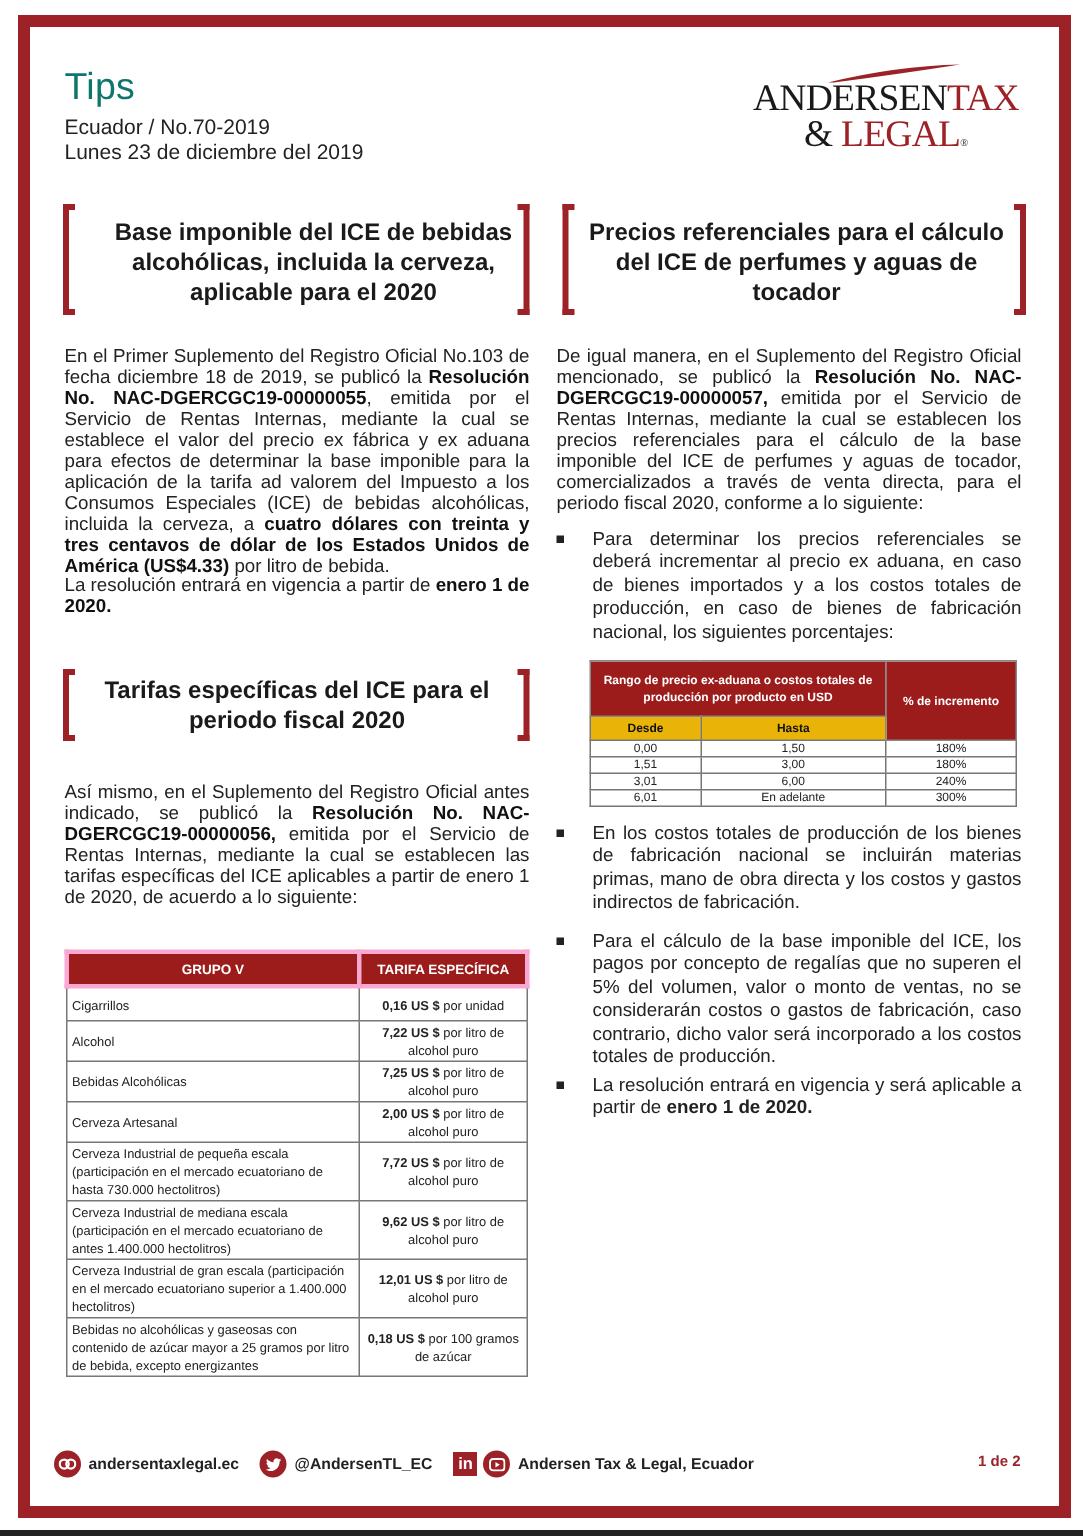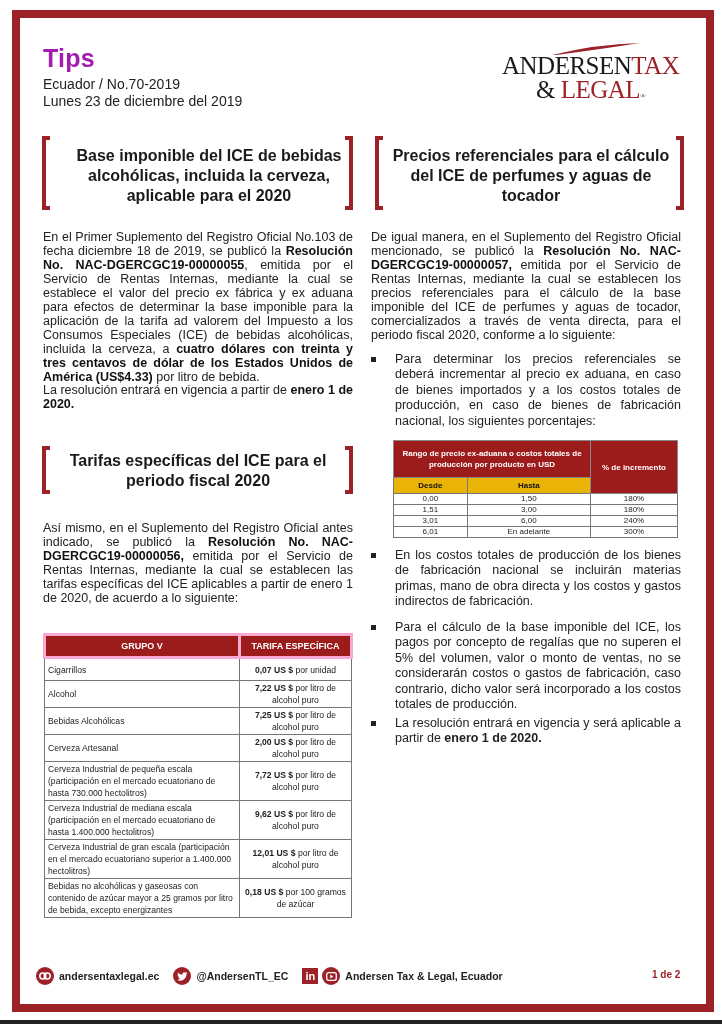--- a/index.html
+++ b/index.html
@@ -3,21 +3,21 @@
 <meta charset="utf-8">
 <style>
   * { box-sizing: border-box; margin: 0; padding: 0; }
   html, body { width: 722px; height: 1024px; background: #ffffff; overflow: hidden; }
   body { font-family: "Liberation Sans", sans-serif; color: #1a1a1a; position: relative; }
   .frame {
     position: absolute; left: 12px; top: 10px; width: 702px; height: 1002px;
     border: 8px solid #9b2226; border-color: #9c2228;
   }
   .bottom-line { position: absolute; left: 0; top: 1020px; width: 722px; height: 4px; background: #222; }
-  .header-tips { position: absolute; left: 43px; top: 44px; font-size: 25px; font-weight: bold; color: #a21caf; letter-spacing: 0.2px; }
+  .header-tips { position: absolute; left: 43px; top: 44px; font-size: 25px; font-weight: normal; color: #0f766e; letter-spacing: 0.2px; }
   .header-line { position: absolute; left: 43px; font-size: 14px; color: #222; }
   .logo { position: absolute; left: 500px; top: 40px; width: 180px; height: 60px; }
   .logo .swoosh { position: absolute; left: 52px; top: 2px; }
   .logo .l1 { position: absolute; left: 2px; top: 12px; font-family: "Liberation Serif", serif; font-size: 25px; white-space: nowrap; letter-spacing: -0.5px; }
   .logo .l1 .and { color: #1a1a1a; }
   .logo .l1 .tax { color: #9c2228; }
   .logo .l2 { position: absolute; left: 36px; top: 36px; font-family: "Liberation Serif", serif; font-size: 25px; white-space: nowrap; letter-spacing: -0.5px; }
   .logo .l2 .amp { color: #1a1a1a; }
   .logo .l2 .legal { color: #9c2228; }
   .logo .l2 .reg { font-size: 7px; color: #1a1a1a; }
@@ -81,40 +81,40 @@
 <table class="t1">
   <thead>
     <tr>
       <th>GRUPO V</th>
       <th>TARIFA ESPECÍFICA</th>
     </tr>
   </thead>
   <tbody>
     <tr style="height:23px;">
         <td>Cigarrillos</td>
-        <td class="v"><b>0,07 US $</b><span> por unidad</span></td>
+        <td class="v"><b>0,16 US $</b><span> por unidad</span></td>
       </tr>
     <tr style="height:25px;">
         <td>Alcohol</td>
         <td class="v"><b>7,22 US $</b><span> por litro de alcohol puro</span></td>
       </tr>
     <tr style="height:25px;">
         <td>Bebidas Alcohólicas</td>
         <td class="v"><b>7,25 US $</b><span> por litro de alcohol puro</span></td>
       </tr>
     <tr style="height:25px;">
         <td>Cerveza Artesanal</td>
         <td class="v"><b>2,00 US $</b><span> por litro de alcohol puro</span></td>
       </tr>
     <tr style="height:37px;">
         <td>Cerveza Industrial de pequeña escala (participación en el mercado ecuatoriano de hasta 730.000 hectolitros)</td>
         <td class="v"><b>7,72 US $</b><span> por litro de alcohol puro</span></td>
       </tr>
     <tr style="height:37px;">
-        <td>Cerveza Industrial de mediana escala (participación en el mercado ecuatoriano de hasta 1.400.000 hectolitros)</td>
+        <td>Cerveza Industrial de mediana escala (participación en el mercado ecuatoriano de antes 1.400.000 hectolitros)</td>
         <td class="v"><b>9,62 US $</b><span> por litro de alcohol puro</span></td>
       </tr>
     <tr style="height:37px;">
         <td>Cerveza Industrial de gran escala (participación en el mercado ecuatoriano superior a 1.400.000 hectolitros)</td>
         <td class="v"><b>12,01 US $</b><span> por litro de alcohol puro</span></td>
       </tr>
     <tr style="height:37px;">
         <td>Bebidas no alcohólicas y gaseosas con contenido de azúcar mayor a 25 gramos por litro de bebida, excepto energizantes</td>
         <td class="v"><b>0,18 US $</b><span> por 100 gramos de azúcar</span></td>
       </tr>

